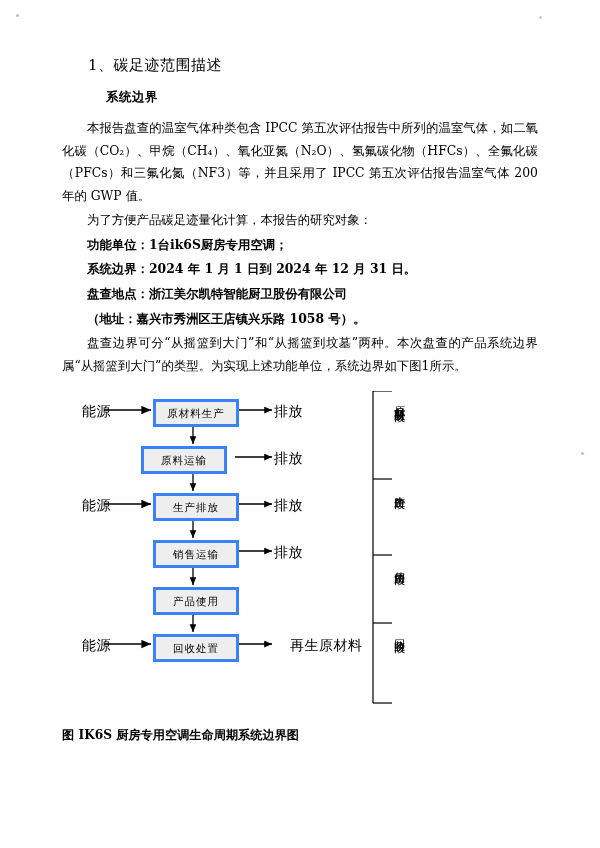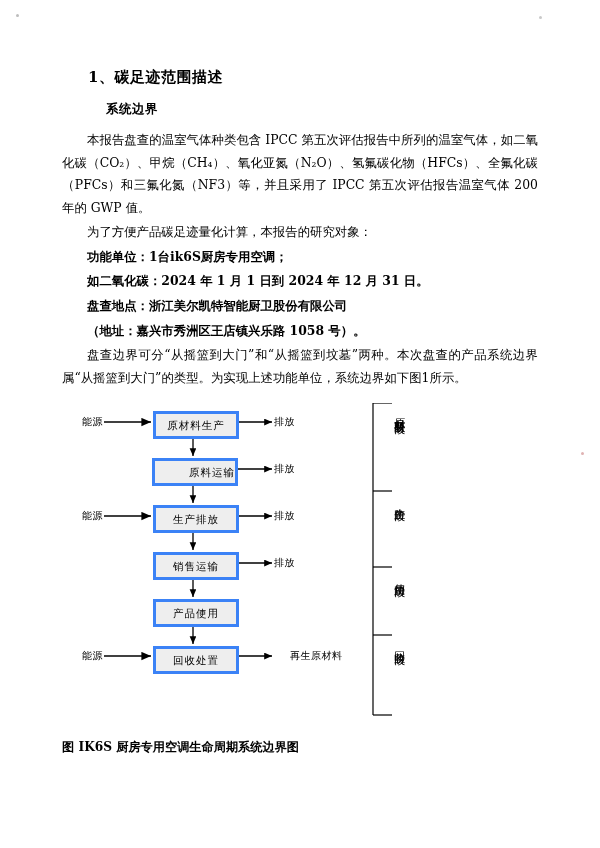--- a/index.html
+++ b/index.html
@@ -38,22 +38,22 @@
   }
   .dot-mr {
     position: absolute;
     right: 16px; top: 452px;
     width: 3px; height: 3px;
     background: #e0b2b2;
     border-radius: 50%;
   }
   h1.doc-h1 {
     font-size: 15px;
-    font-weight: bold;
-    margin: 12px 0 14px 26px;
+    font-weight: normal;
+    margin: 0 0 14px 26px;
     letter-spacing: 0.5px;
   }
   h2.doc-h2 {
     font-size: 12.5px;
     font-weight: bold;
     margin: 0 0 11px 44px;
     letter-spacing: 0.5px;
   }
   p.para {
     font-size: 12.4px;
@@ -89,21 +89,21 @@
     background: #eeeeee;
     font-size: 10.5px;
     text-align: center;
     line-height: 22px;
     height: 22px;
     width: 80px;
     letter-spacing: 1px;
   }
   .lbl {
     position: absolute;
-    font-size: 10px;
+    font-size: 14px;
     color: #000;
     letter-spacing: 0.5px;
   }
   .stage {
     position: absolute;
     font-size: 11px;
     letter-spacing: 1px;
     writing-mode: vertical-rl;
     text-orientation: upright;
     line-height: 1.15;
@@ -124,21 +124,21 @@
   <span class="dot-tr"></span>
   <span class="dot-mr"></span>
 
   <h1 class="doc-h1">1、碳足迹范围描述</h1>
   <h2 class="doc-h2">系统边界</h2>
 
   <p class="para indent2">本报告盘查的温室气体种类包含 IPCC 第五次评估报告中所列的温室气体，如二氧化碳（CO₂）、甲烷（CH₄）、氧化亚氮（N₂O）、氢氟碳化物（HFCs）、全氟化碳（PFCs）和三氟化氮（NF3）等，并且采用了 IPCC 第五次评估报告温室气体 200 年的 GWP 值。</p>
   <p class="para indent2">为了方便产品碳足迹量化计算，本报告的研究对象：</p>
 
   <p class="para indent-label"><span>功能单位：</span><span>1台ik6S厨房专用空调；</span></p>
-  <p class="para indent-label"><span>如二氧化碳：</span><span>2024 年 1 月 1 日到 2024 年 12 月 31 日。</span></p>
+  <p class="para indent-label"><span>系统边界：</span><span>2024 年 1 月 1 日到 2024 年 12 月 31 日。</span></p>
   <p class="para indent-label"><span>盘查地点：</span><span>浙江美尔凯特智能厨卫股份有限公司</span></p>
   <p class="para indent-label blk"><span>（地址：</span><span>嘉兴市秀洲区王店镇兴乐路 1058 号）。</span></p>
 
   <p class="para indent2">盘查边界可分“从摇篮到大门”和“从摇篮到坟墓”两种。本次盘查的产品系统边界属“从摇篮到大门”的类型。为实现上述功能单位，系统边界如下图1所示。</p>
 
   <div class="fig-wrap">
 
     <div class="diagram">
 
       <svg class="svg-layer" viewBox="0 0 476 320">
@@ -166,21 +166,21 @@
 
         <line x1="311" y1="0" x2="311" y2="312" stroke="#000" stroke-width="1.2"></line>
         <line x1="311" y1="0" x2="330" y2="0" stroke="#000" stroke-width="1.2"></line>
         <line x1="311" y1="88" x2="330" y2="88" stroke="#000" stroke-width="1.2"></line>
         <line x1="311" y1="164" x2="330" y2="164" stroke="#000" stroke-width="1.2"></line>
         <line x1="311" y1="232" x2="330" y2="232" stroke="#000" stroke-width="1.2"></line>
         <line x1="311" y1="312" x2="330" y2="312" stroke="#000" stroke-width="1.2"></line>
       </svg>
 
       <div class="box" style="left:91px; top:8px;">原材料生产</div>
-      <div class="box" style="left:90px; top:55px;text-align:right;">原料运输</div>
+      <div class="box" style="left:79px; top:55px;">原料运输</div>
       <div class="box" style="left:91px; top:102px;">生产排放</div>
       <div class="box" style="left:91px; top:149px;">销售运输</div>
       <div class="box" style="left:91px; top:196px;">产品使用</div>
       <div class="box" style="left:91px; top:243px;">回收处置</div>
 
       <div class="lbl" style="left:20px; top:12px;">能源</div>
       <div class="lbl" style="left:20px; top:106px;">能源</div>
       <div class="lbl" style="left:20px; top:246px;">能源</div>
 
       <div class="lbl" style="left:212px; top:12px;">排放</div>

